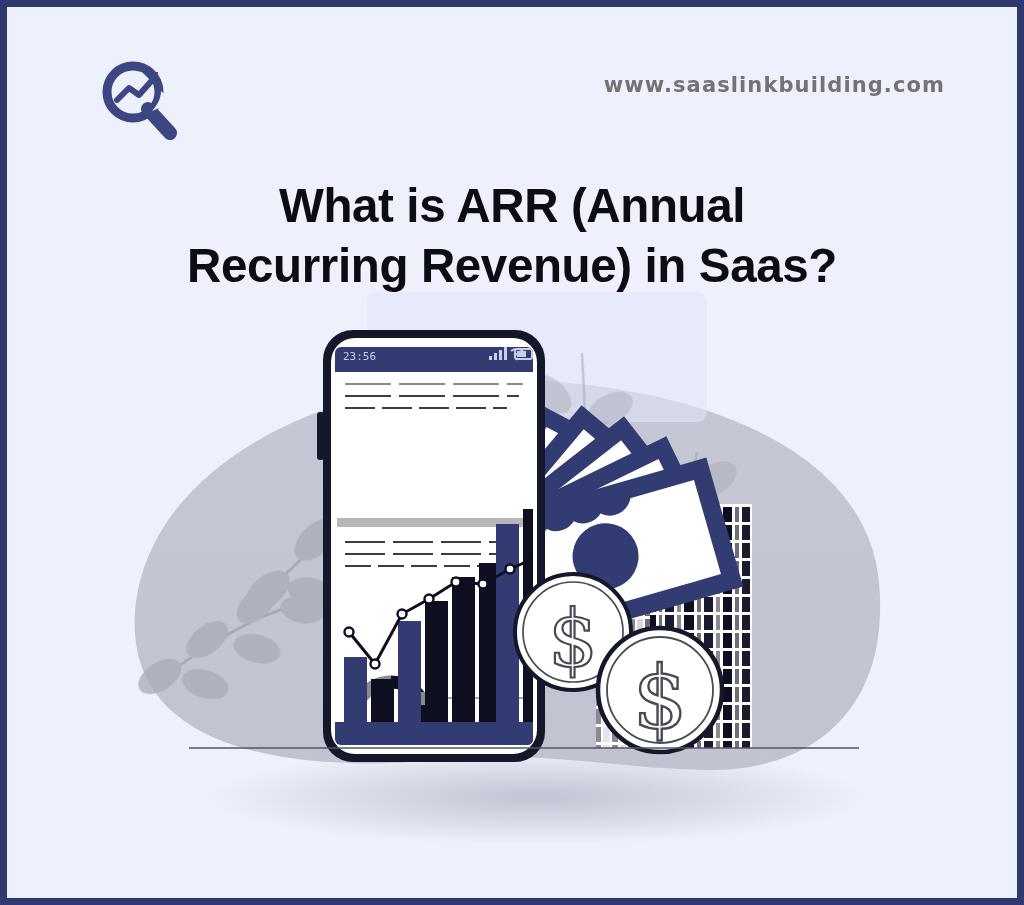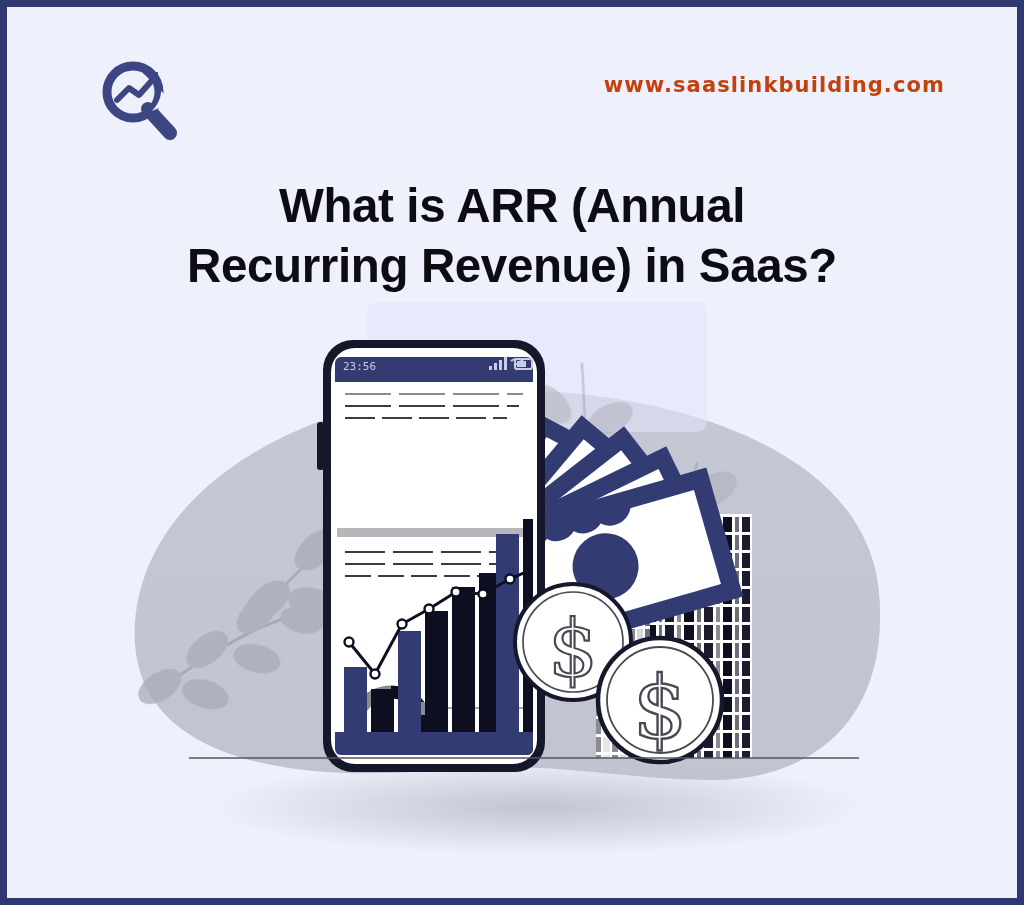--- a/index.html
+++ b/index.html
@@ -24,41 +24,41 @@
   
   #logo {
     position: absolute; left: 88px; top: 50px;
     width: 90px; height: 90px;
   }
   #site-url {
     position: absolute; right: 72px; top: 66px;
     font-size: 21px;
     font-weight: 700;
     letter-spacing: 1.1px;
-    color: #c2410c;
+    color: #737373;
     font-family: "DejaVu Sans", sans-serif;
   }
   
   #title {
     position: absolute;
     left: 0; right: 0; top: 168px;
     text-align: center;
     font-family: "Liberation Sans Narrow", "Liberation Sans", sans-serif;
     font-size: 49px;
     line-height: 1.23;
     font-weight: 700;
     color: #0c0c12;
     letter-spacing: -0.4px;
     padding: 0 150px;
     transform: scaleX(0.97);
   }
   
   #art {
     position: absolute;
-    left: 0; top: 255px;
+    left: 0; top: 245px;
     width: 1010px; height: 636px;
   }
   #art svg { display: block; }
 </style>
 </head>
 <body>
 
 <div id="page">
   <div id="canvas">
 

